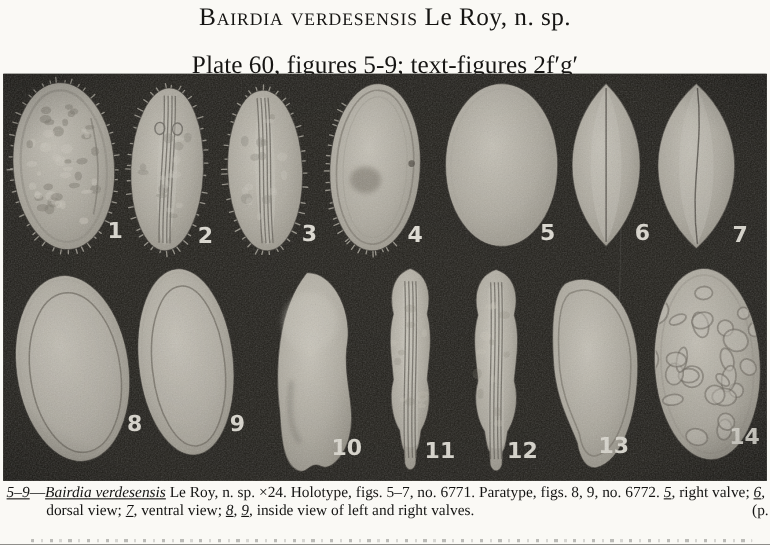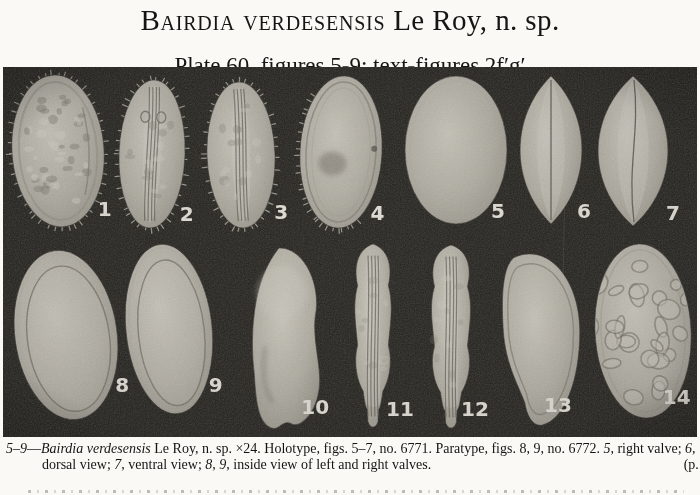--- a/index.html
+++ b/index.html
@@ -4,35 +4,35 @@
 <style>
   html,body{margin:0;padding:0;}
   body{
     width:700px;height:495px;position:relative;overflow:hidden;
     background:#faf9f5;
     font-family:"Liberation Serif",serif;
   }
   .title-block{
     position:absolute;top:2px;left:0;width:700px;text-align:center;color:#161513;
   }
-  .t1{font-size:29px;letter-spacing:.4px;line-height:1.25;}
+  .t1{font-size:23px;letter-spacing:.4px;line-height:1.25;}
   .sc{font-variant:small-caps;letter-spacing:.8px;}
   .t2{font-size:23px;line-height:1.2;margin-top:14px;}
   .plate{
     position:absolute;left:3px;top:67px;width:694px;height:370px;
     background:#23211c;
     box-shadow:inset 0 0 30px rgba(0,0,0,.55);
   }
   .plate svg{display:block;}
   .caption{
     position:absolute;left:6px;top:441px;width:688px;
     font-size:14px;line-height:1.17;color:#141413;
     padding-left:36px;text-indent:-36px;
   }
-  .caption .it{font-style:italic;}
+  .caption .it{font-style:italic;text-decoration:underline;}
   .pageref{
     position:absolute;right:2px;bottom:0;font-style:normal;text-indent:0;
   }
   .cropped-line{
     position:absolute;left:28px;top:490px;width:656px;height:3px;
     opacity:.45;border-radius:1px;
     background:repeating-linear-gradient(90deg,
       rgba(55,55,52,.7) 0 3px, rgba(0,0,0,0) 3px 9px,
       rgba(55,55,52,.4) 9px 11px, rgba(0,0,0,0) 11px 17px);
   }

